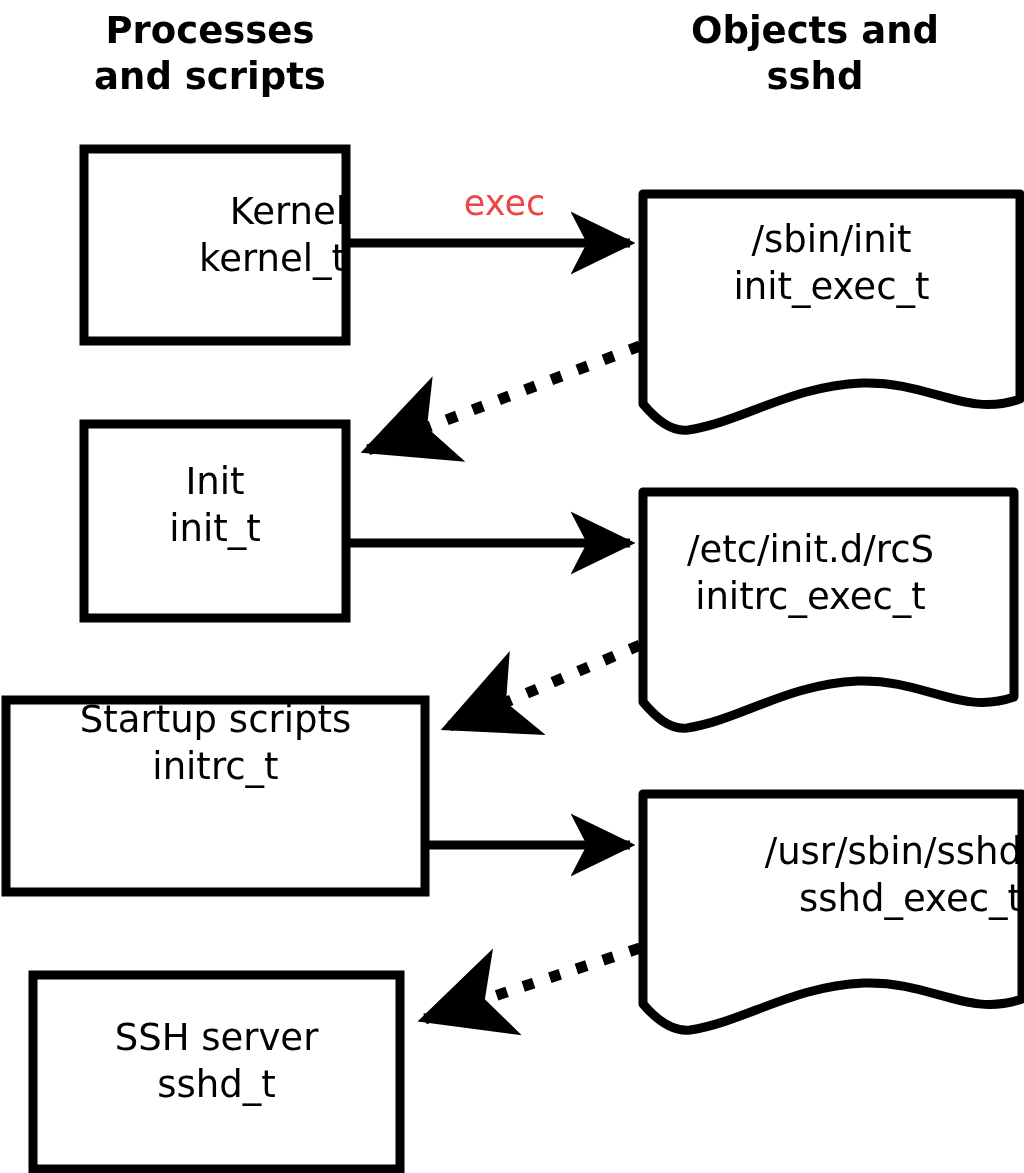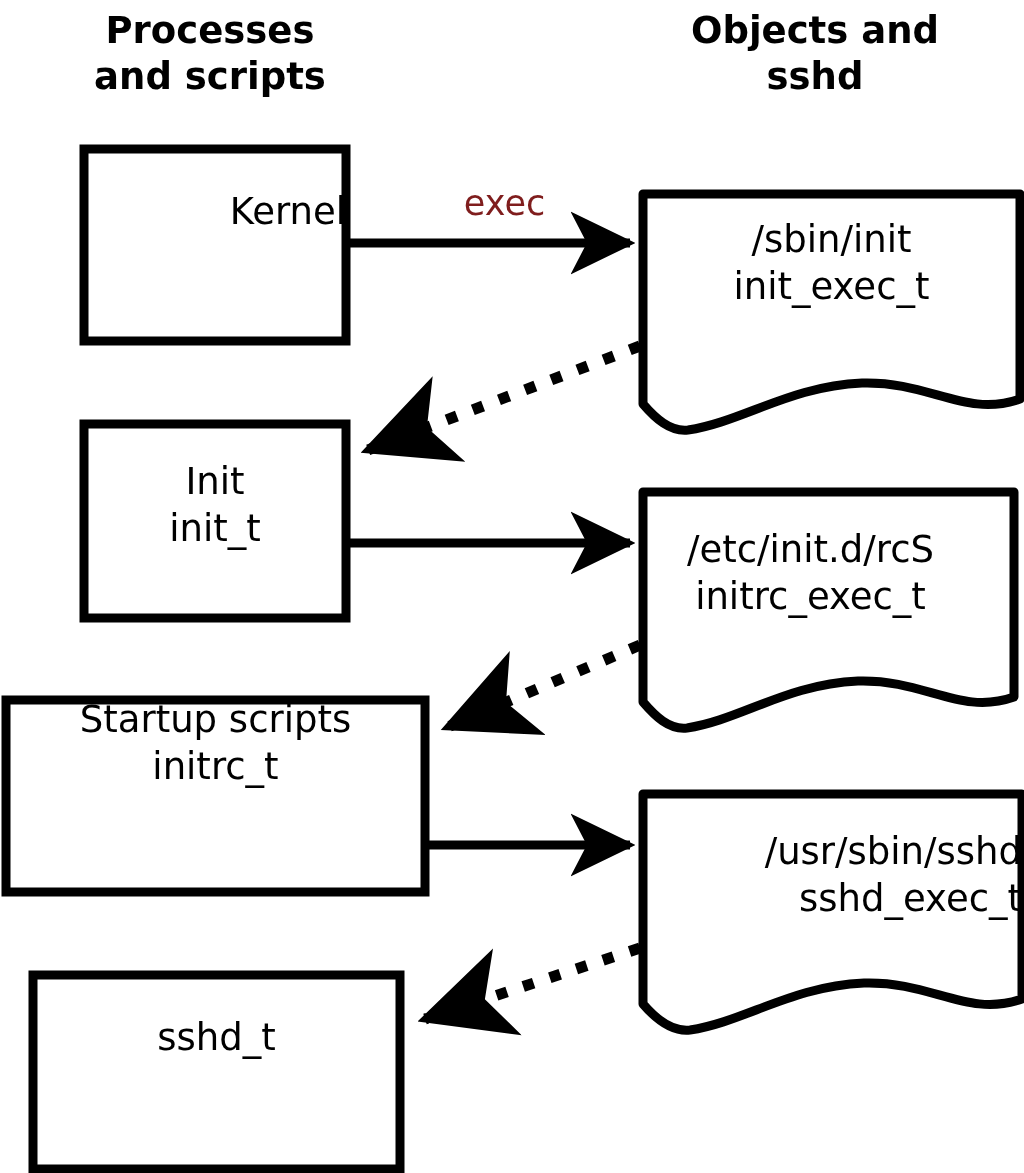--- a/index.html
+++ b/index.html
@@ -5,21 +5,21 @@
   html,body{margin:0;padding:0;background:#ffffff;}
   body{width:1024px;height:1173px;position:relative;overflow:hidden;
        font-family:"DejaVu Sans", sans-serif;color:#000000;}
   #stage{position:absolute;left:0;top:0;width:1024px;height:1173px;padding-left:41px;}
   svg#canvas{position:absolute;left:0;top:0;width:1024px;height:1173px;}
   .hdr{position:absolute;text-align:center;font-weight:bold;font-size:37px;
        line-height:46px;letter-spacing:0px;color:#000;}
   #hdr-left{left:40px;top:8px;width:340px;}
   #hdr-right{left:640px;top:8px;width:350px;}
   .nodelabel{position:absolute;text-align:center;font-size:37px;line-height:47px;color:#000;}
-  .edgelabel{position:absolute;text-align:center;font-size:35px;line-height:40px;color:#7f1d1d;}
+  .edgelabel{position:absolute;text-align:center;font-size:35px;line-height:40px;color:#ef4444;}
 </style>
 </head>
 <body>
 
 <div id="stage">
 
   <svg id="canvas" viewBox="0 0 1024 1173">
     <defs>
       <marker id="solidHead" viewBox="0 0 12 12" refX="11" refY="6" markerWidth="7.2" markerHeight="7.2" orient="auto-start-reverse">
         <path d="M 0 0.2 L 12 6 L 0 11.8 L 3 6 Z" fill="#000"></path>
@@ -70,33 +70,35 @@
     <div>and scripts</div>
   </div>
 
   <div class="hdr" id="hdr-right">
     <div>Objects and</div>
     <div>sshd</div>
   </div>
 
   <div class="nodelabel" style="left:84px;top:188px;width:262px;text-align:right;">
     <div>Kernel</div>
+    <div>kernel_t</div>
   </div>
 
   <div class="nodelabel" style="left:84px;top:458px;width:262px;">
     <div>Init</div>
     <div>init_t</div>
   </div>
 
   <div class="nodelabel" style="left:6px;top:696px;width:419px;">
     <div>Startup scripts</div>
     <div>initrc_t</div>
   </div>
 
   <div class="nodelabel" style="left:33px;top:1014px;width:367px;">
+    <div>SSH server</div>
     <div>sshd_t</div>
   </div>
 
   <div class="nodelabel" style="left:643px;top:216px;width:377px;">
     <div>/sbin/init</div>
     <div>init_exec_t</div>
   </div>
 
   <div class="nodelabel" style="left:625px;top:526px;width:371px;">
     <div>/etc/init.d/rcS</div>

